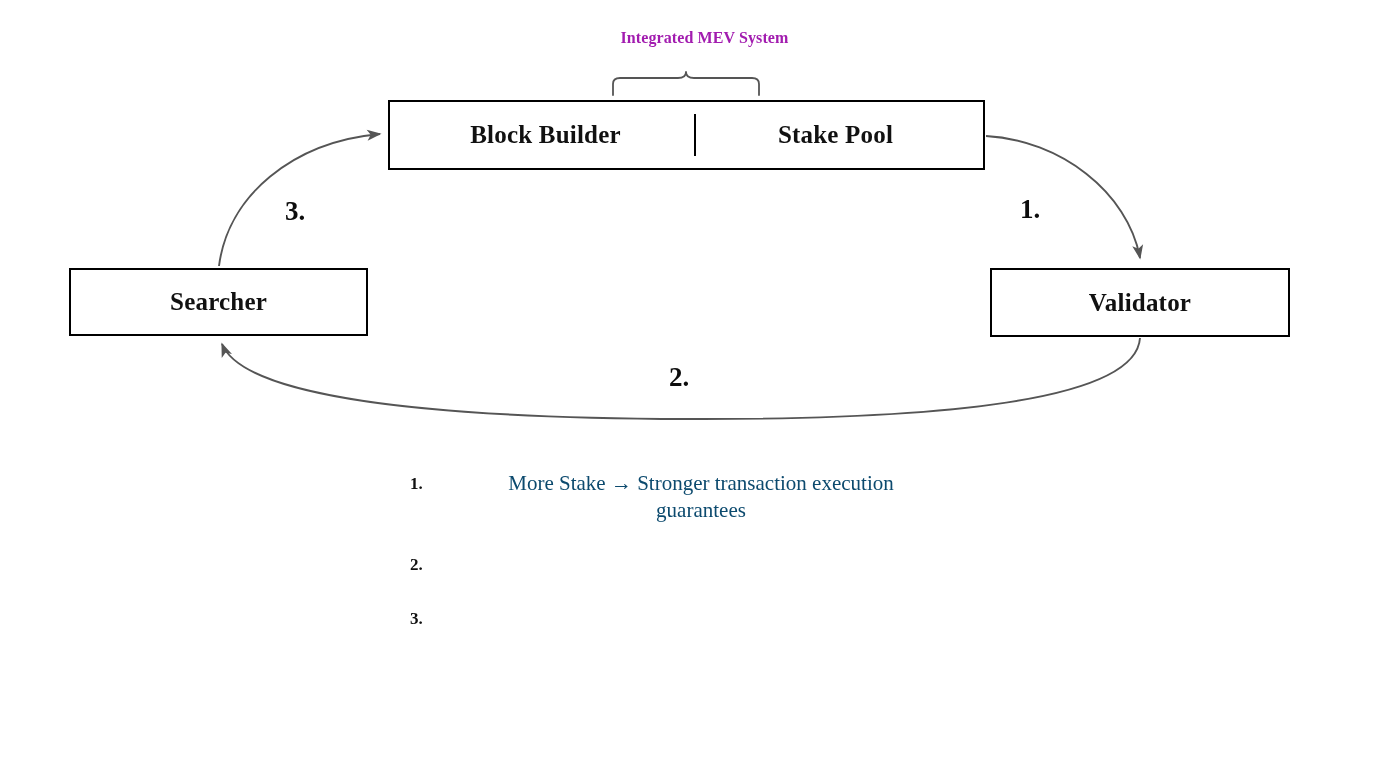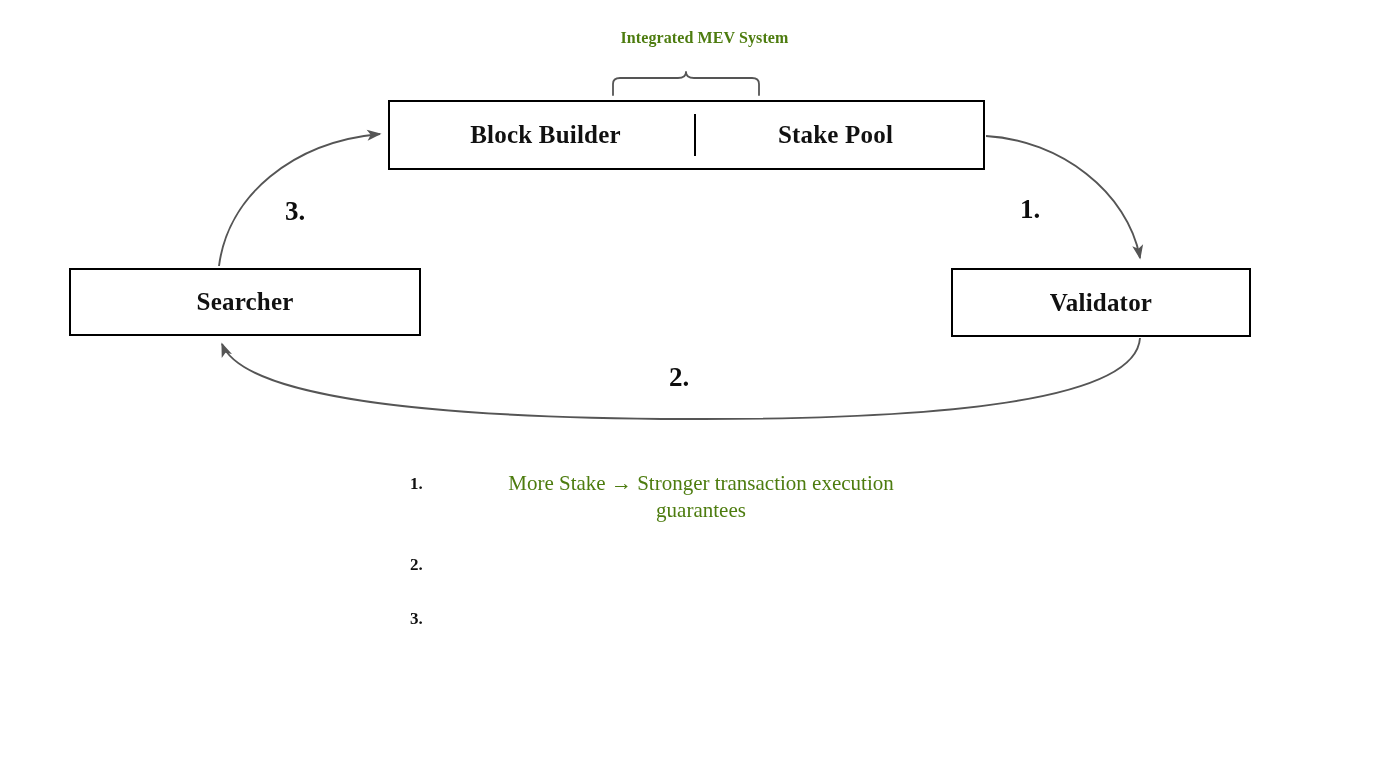--- a/index.html
+++ b/index.html
@@ -66,41 +66,41 @@
     align-items: center;
     justify-content: center;
     height: 100%;
   }
   #node-block-builder { width: 296px; border-right: 2.5px solid #000000; }
   #node-stake-pool    { width: 280px; }
 
   #node-searcher {
     left: 69px;
     top: 268px;
-    width: 352px;
+    width: 299px;
     height: 68px;
   }
   #node-validator {
-    left: 951px;
+    left: 990px;
     top: 268px;
     width: 300px;
     height: 69px;
   }
 
   
   #group-title {
     position: absolute;
     left: 0;
     right: 0;
     top: 29px;
     text-align: center;
     font-weight: bold;
     font-size: 16px;
     letter-spacing: 0.1px;
-    color: #4d7c0f;
+    color: #a21caf;
     margin-left: 20px;
   }
 
   
   .step-label {
     position: absolute;
     font-weight: bold;
     font-size: 27px;
     color: #0d0d0d;
     line-height: 1;
@@ -126,21 +126,21 @@
     font-weight: bold;
     font-size: 17px;
     line-height: 27px;
     color: #111111;
   }
   .legend-text {
     flex: 1 1 auto;
     text-align: center;
     font-size: 21px;
     line-height: 27px;
-    color: #4d7c0f;
+    color: #0c4a6e;
   }
 </style>
 </head>
 <body>
 
 <div id="diagram-root">
 
   <div id="group-title">Integrated MEV System</div>
 
   <svg id="edge-layer" viewBox="0 0 1389 762">

